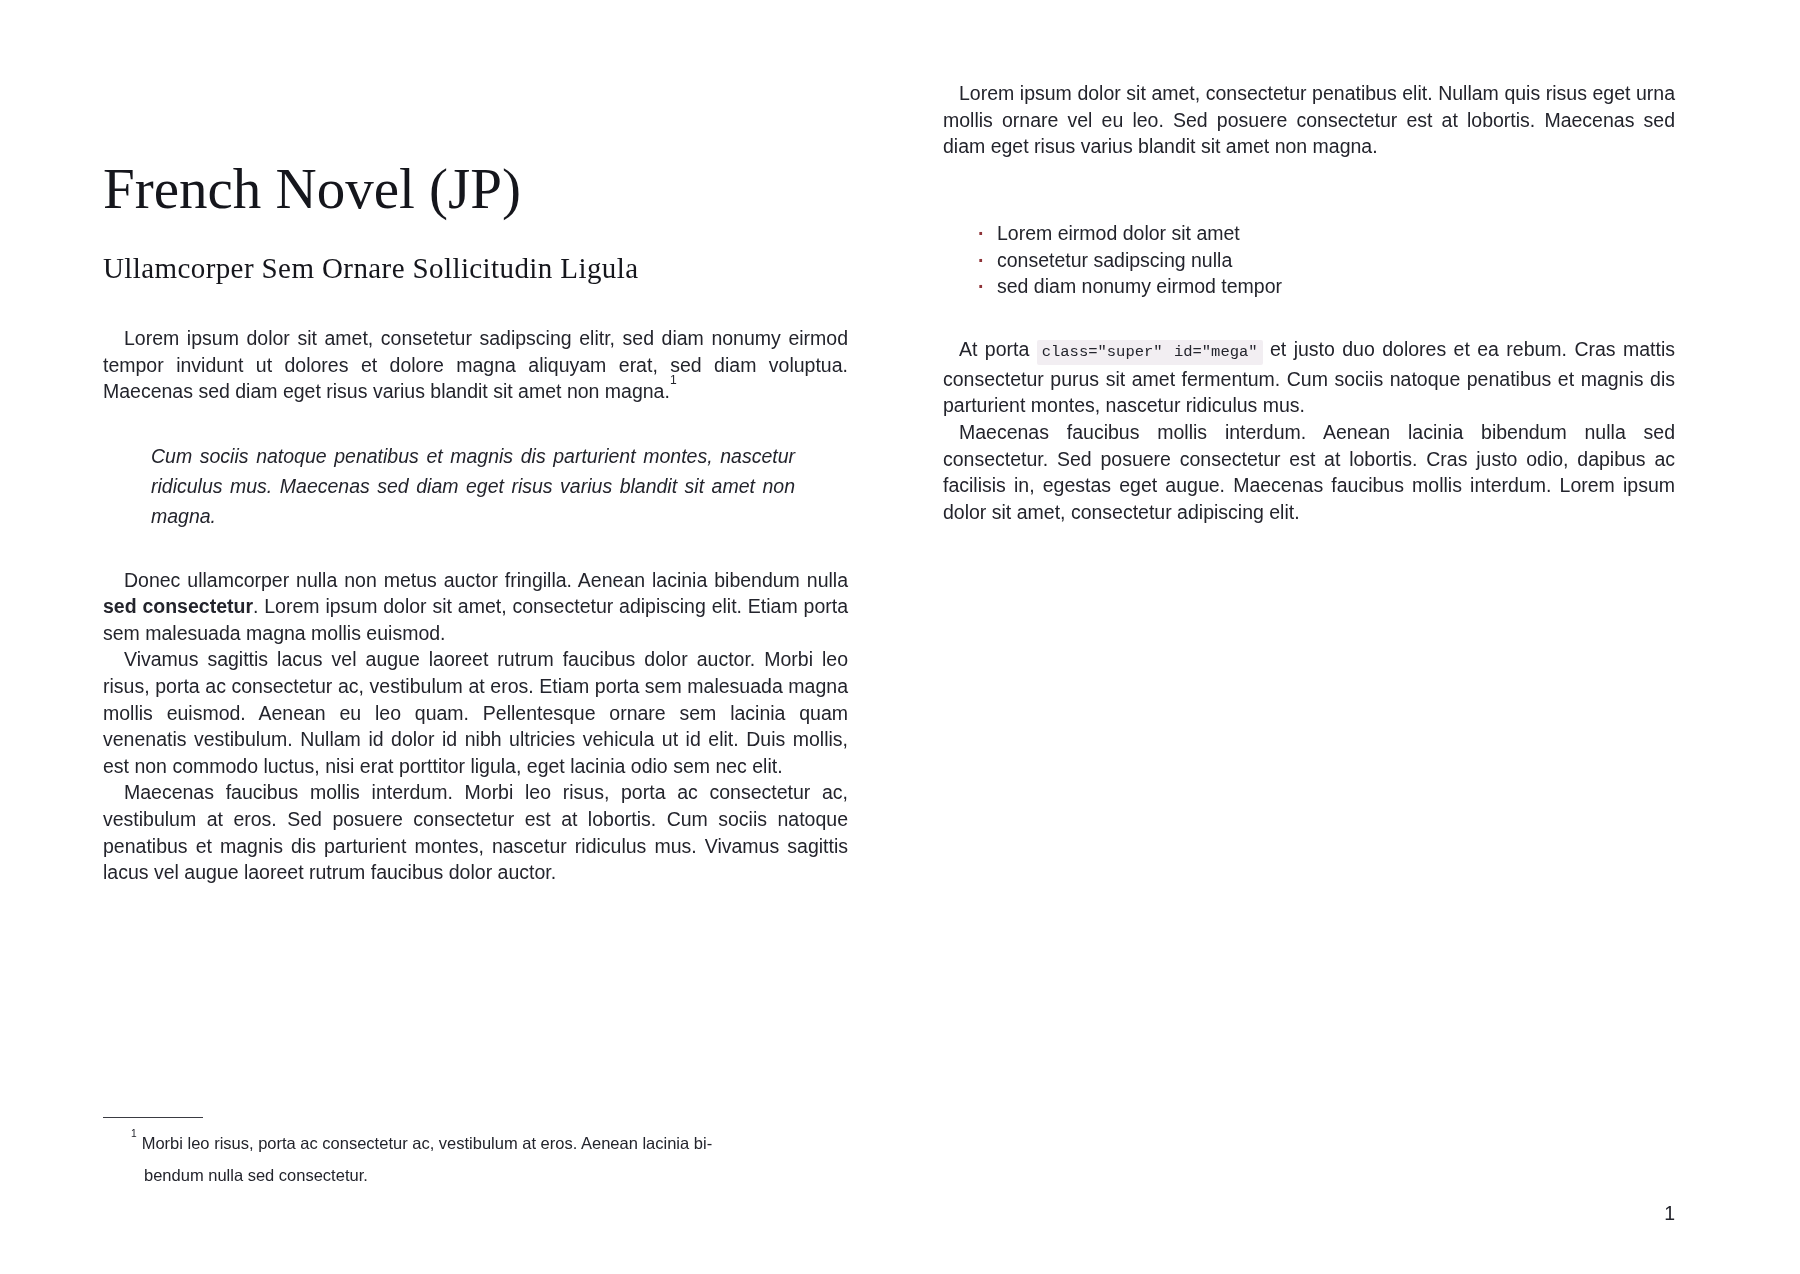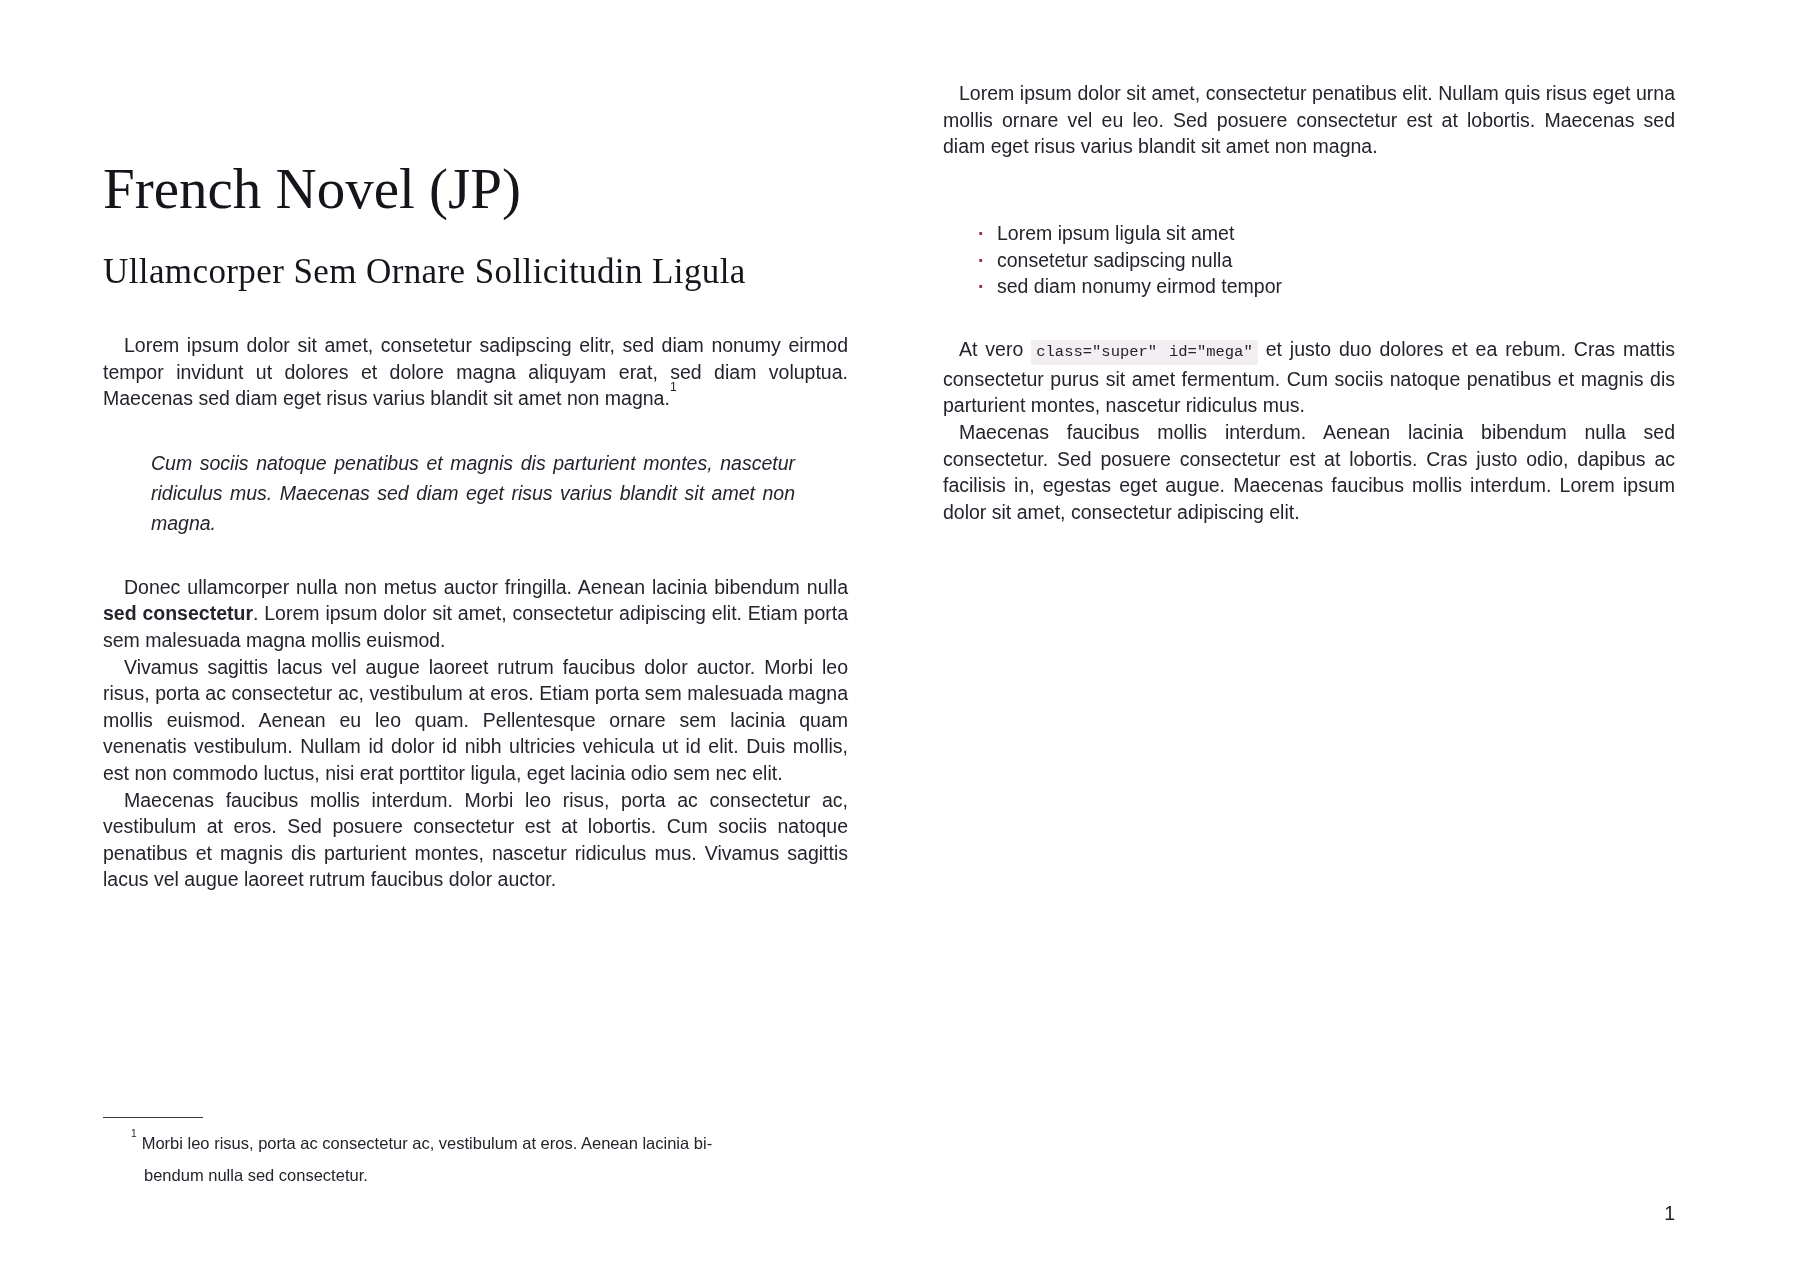--- a/index.html
+++ b/index.html
@@ -26,21 +26,21 @@
     font-family: "Liberation Serif", serif;
     font-weight: 400;
     font-size: 57px;
     line-height: 1.1;
     margin: 158px 0 0 0;
     color: var(--heading-color, #15161c);
   }
   h2.doc-subtitle {
     font-family: "Liberation Serif", serif;
     font-weight: 400;
-    font-size: 35px;
+    font-size: 29px;
     line-height: 1.18;
     letter-spacing: 0.4px;
     margin: 30px 0 0 0;
     color: var(--heading-color, #15161c);
   }
 
   p.body {
     font-size: 19.5px;
     line-height: 26.6px;
     text-align: justify;
@@ -147,23 +147,23 @@
     <div class="footnote-area">
       <div class="footnote-rule"></div>
       <p class="footnote"><sup class="fn-marker">1</sup><span>Morbi leo risus, porta ac consectetur ac, vestibulum at eros. Aenean lacinia bi­bendum nulla sed consectetur.</span></p>
     </div>
   </div>
 
   <div class="col col-right">
     <p class="body">Lorem ipsum dolor sit amet, consectetur penatibus elit. Nullam quis risus eget urna mollis ornare vel eu leo. Sed posuere consecte­tur est at lobortis. Maecenas sed diam eget risus varius blandit sit amet non magna.</p>
 
     <ul class="bullet-list">
-      <li><span class="bullet">·</span><span>Lorem ipsum ligula sit amet</span></li>
+      <li><span class="bullet">·</span><span>Lorem eirmod dolor sit amet</span></li>
       <li><span class="bullet">·</span><span>consetetur sadipscing nulla</span></li>
       <li><span class="bullet">·</span><span>sed diam nonumy eirmod tempor</span></li>
     </ul>
 
-    <p class="body after-gap"><span>At vero </span><span class="run-code">class="super" id="mega"</span><span> et justo duo dolores et ea rebum. Cras mattis consectetur purus sit amet fermentum. Cum sociis na­toque penatibus et magnis dis parturient montes, nascetur ridiculus mus.</span></p>
+    <p class="body after-gap"><span>At porta </span><span class="run-code">class="super" id="mega"</span><span> et justo duo dolores et ea rebum. Cras mattis consectetur purus sit amet fermentum. Cum sociis na­toque penatibus et magnis dis parturient montes, nascetur ridiculus mus.</span></p>
     <p class="body">Maecenas faucibus mollis interdum. Aenean lacinia bibendum nulla sed consectetur. Sed posuere consectetur est at lobortis. Cras justo odio, dapibus ac facilisis in, egestas eget augue. Maecenas fau­cibus mollis interdum. Lorem ipsum dolor sit amet, consectetur adi­piscing elit.</p>
   </div>
 
   <div class="page-number">1</div>
 </div>
 
 </body></html>

